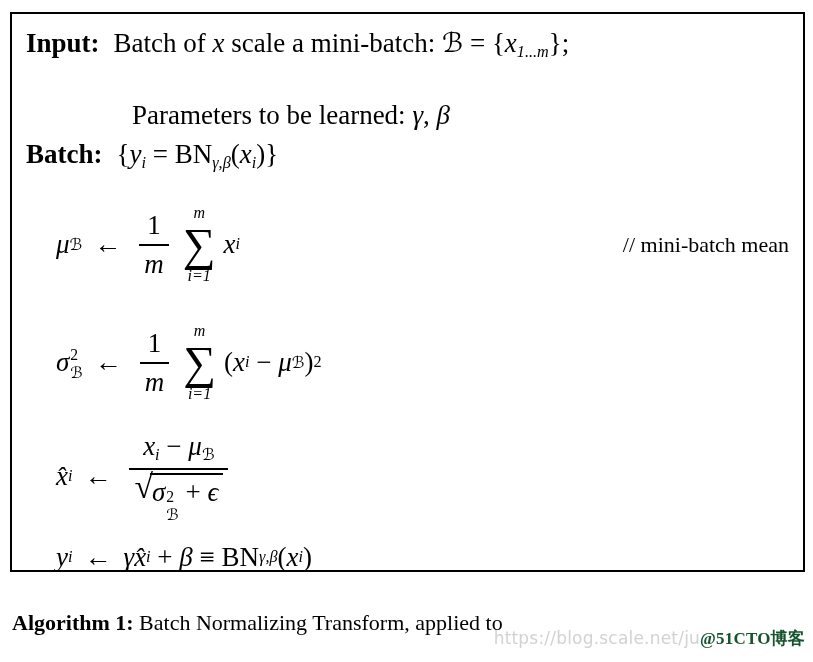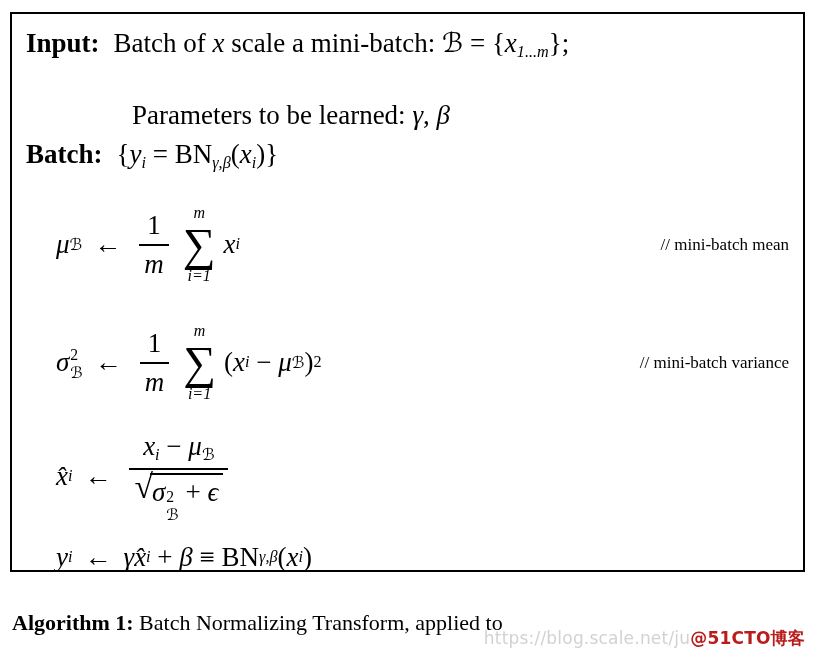--- a/index.html
+++ b/index.html
@@ -17,21 +17,21 @@
   .it { font-style:italic; }
   .label { margin-right:14px;text-align:right; }
   .indent2 { padding-left:106px;margin-top:32px; }
   .sub { font-size:0.6em; vertical-align:-0.32em; font-style:italic; }
   .sup { font-size:0.6em; vertical-align:0.55em; font-style:normal; }
   .scr { font-family:"DejaVu Serif","DejaVu Sans",serif; font-style:normal; }
   .eq-row {
     display:flex; justify-content:space-between; align-items:center;
     padding-left:30px;
   }
-  .eq-row .comment { font-size:17px; white-space:nowrap; }
+  .eq-row .comment { font-size:22px; white-space:nowrap; }
   .math { display:inline-flex; align-items:center; font-size:27px; white-space:pre; }
   .eq1 { margin-top:18px; height:104px; }
   .eq2 { margin-top:14px; height:104px; }
   .eq3 { margin-top:14px; height:96px; }
   .eq4 { margin-top:8px; height:50px; }
   .arrow { margin:0 12px; font-style:normal; }
   .frac {
     display:inline-flex; flex-direction:column; align-items:stretch;
     text-align:center; line-height:1.15; margin:0 6px;
   }
@@ -48,21 +48,21 @@
     font-size:0.58em; line-height:1.12; margin-left:1px; transform:translateY(1px);
   }
   .supsub .ss-sup { font-style:normal; }
   .supsub .ss-sub { font-style:normal; }
   .caption { position:absolute; left:12px; top:608px; width:792px; font-size:22px; line-height:1.4; }
   .watermark {
     position:absolute; right:8px; bottom:12px; font-size:17px;
     font-family:"DejaVu Sans","Liberation Sans",sans-serif;
     color:#d2d2d2; letter-spacing:0.2px;
   }
-  .watermark .badge { color:#b91c1c; font-weight:bold; }
+  .watermark .badge { color:#14532d; font-weight:bold;font-family:Liberation Serif, serif; }
 </style>
 </head>
 <body>
 
 <div class="algo-box">
 
   <div class="text-line">
     <span class="b label">Input:</span><span>Batch of </span><span class="it">x</span><span> scale a mini-batch: </span><span class="scr">ℬ</span><span> = {</span><span class="it">x</span><span class="sub">1...m</span><span>};</span>
   </div>
 
@@ -78,21 +78,20 @@
     <span class="math">
       <span class="it">μ</span><span class="sub scr">ℬ</span><span class="arrow">←</span><span class="frac"><span class="num">1</span><span class="den it">m</span></span><span class="sum"><span class="limit">m</span><span class="sigma">∑</span><span class="limit">i=1</span></span><span class="it">x</span><span class="sub">i</span>
     </span>
     <span class="comment">// mini-batch mean</span>
   </div>
 
   <div class="eq-row eq2">
     <span class="math">
       <span class="it">σ</span><span class="supsub"><span class="ss-sup">2</span><span class="ss-sub scr">ℬ</span></span><span class="arrow">←</span><span class="frac"><span class="num">1</span><span class="den it">m</span></span><span class="sum"><span class="limit">m</span><span class="sigma">∑</span><span class="limit">i=1</span></span><span>(</span><span class="it">x</span><span class="sub">i</span><span> − </span><span class="it">μ</span><span class="sub scr">ℬ</span><span>)</span><span class="sup">2</span>
     </span>
-    <span class="comment">// mini-batch variance</span>
   </div>
 
   <div class="eq-row eq3">
     <span class="math">
       <span class="it">x̂</span><span class="sub">i</span><span class="arrow">←</span><span class="frac"><span class="num"><span class="it">x</span><span class="sub">i</span><span> − </span><span class="it">μ</span><span class="sub scr">ℬ</span></span><span class="den"><span class="sqrt"><span class="radical">√</span><span class="radicand"><span class="it">σ</span><span class="supsub"><span class="ss-sup">2</span><span class="ss-sub scr">ℬ</span></span><span> + </span><span class="it">ϵ</span></span></span></span></span>
     </span>
   </div>
 
   <div class="eq-row eq4">
     <span class="math">

